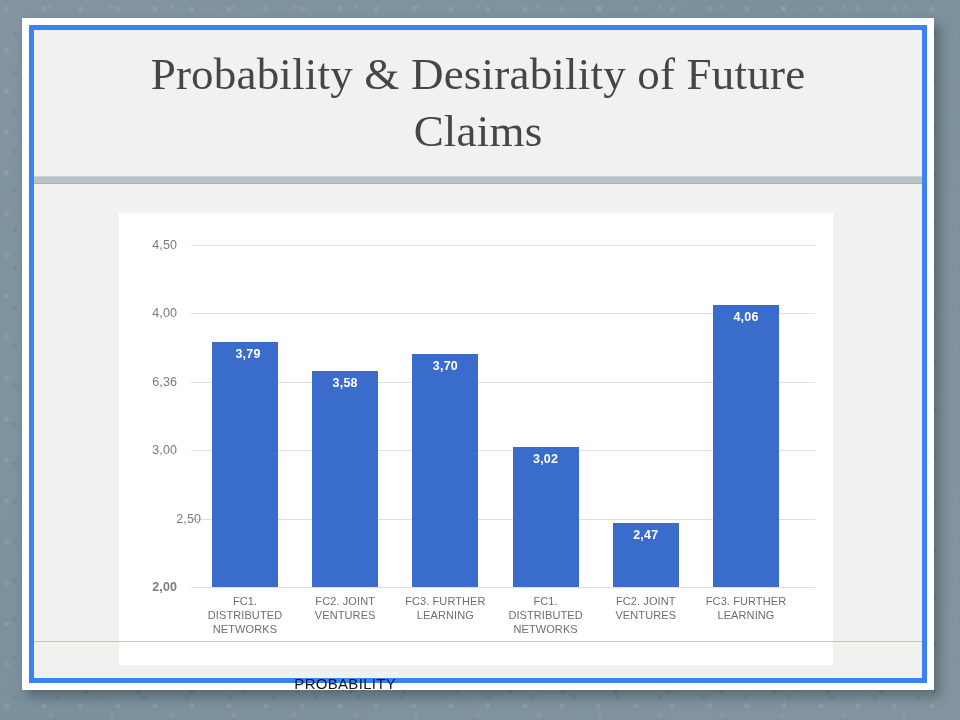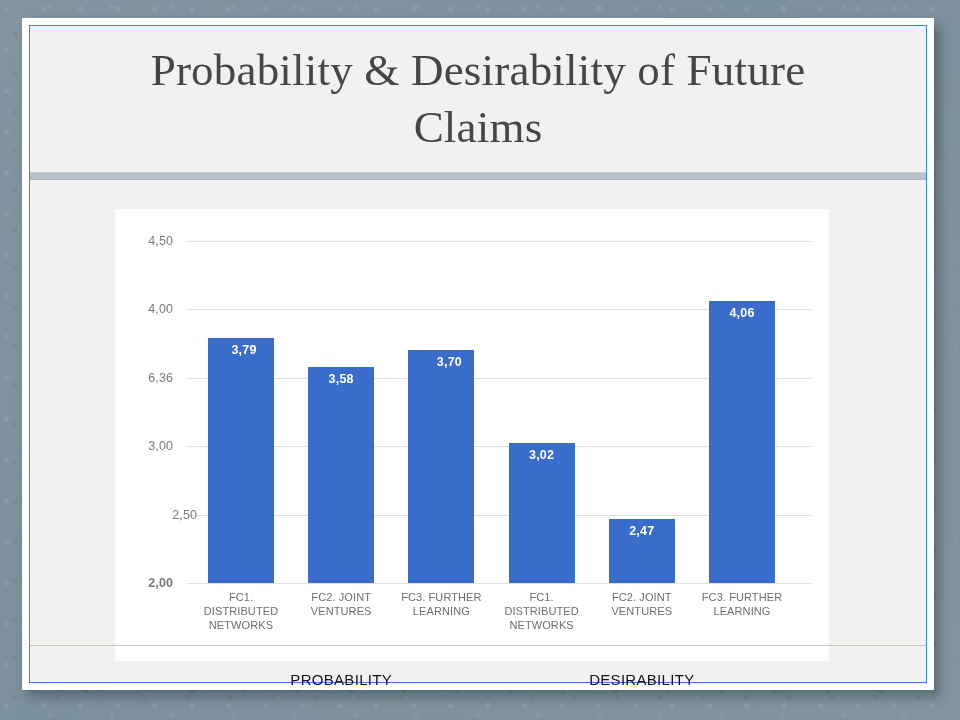--- a/index.html
+++ b/index.html
@@ -40,21 +40,21 @@
     box-sizing: border-box;
     padding: 6px;
   }
   #slide-inner {
     position: absolute;
     left: 7px;
     top: 7px;
     right: 7px;
     bottom: 7px;
     background: #f1f1ef;
-    border: 1px solid #3b82f6;
+    border: 5px solid #3b82f6;
     box-sizing: border-box;
   }
 
   
   #title-block {
     position: absolute;
     left: 0;
     top: 0;
     right: 0;
     height: 146px;
@@ -199,34 +199,33 @@
             <div class="axis-label" style="top: 100.4px;">4,00</div>
             <div class="gridline" style="top: 32px;"></div>
             <div class="axis-label" style="top: 32px;">4,50</div>
             <div class="bar" style="left: 93px; top: 129.128px; width: 66px; height: 244.872px;"></div>
             <div class="bar-value" style="left: 93px; width: 56px; top: 134.128px; padding-left: 8px;">3,79</div>
             <div class="cat-label" style="left: 76px; width: 100px; top: 381px;">FC1. DISTRIBUTED NETWORKS</div>
             <div class="bar" style="left: 193.2px; top: 157.856px; width: 66px; height: 216.144px;"></div>
             <div class="bar-value" style="left: 193.2px; width: 66px; top: 162.856px;">3,58</div>
             <div class="cat-label" style="left: 176.2px; width: 100px; top: 381px;">FC2. JOINT VENTURES</div>
             <div class="bar" style="left: 293.4px; top: 141.44px; width: 66px; height: 232.56px;"></div>
-            <div class="bar-value" style="left: 293.4px; width: 66px; top: 146.44px; margin-left: 8px;">3,70</div>
+            <div class="bar-value" style="left: 293.4px; width: 66px; top: 146.44px;">3,70</div>
             <div class="cat-label" style="left: 276.4px; width: 100px; top: 381px;">FC3. FURTHER LEARNING</div>
             <div class="bar" style="left: 393.6px; top: 234.464px; width: 66px; height: 139.536px;"></div>
             <div class="bar-value" style="left: 393.6px; width: 66px; top: 239.464px;">3,02</div>
             <div class="cat-label" style="left: 376.6px; width: 100px; top: 381px;">FC1. DISTRIBUTED NETWORKS</div>
             <div class="bar" style="left: 493.8px; top: 309.704px; width: 66px; height: 64.296px;"></div>
             <div class="bar-value" style="left: 493.8px; width: 66px; top: 314.704px;">2,47</div>
             <div class="cat-label" style="left: 476.8px; width: 100px; top: 381px;">FC2. JOINT VENTURES</div>
             <div class="bar" style="left: 594px; top: 92.192px; width: 66px; height: 281.808px;"></div>
             <div class="bar-value" style="left: 594px; width: 66px; top: 97.192px;">4,06</div>
             <div class="cat-label" style="left: 577px; width: 100px; top: 381px;">FC3. FURTHER LEARNING</div>
           </div>
       </div>
 
       <div class="group-caption" id="group-0" style="left: 201.2px; width: 220px;">PROBABILITY</div>
-      <div class="group-caption" id="group-1" style="left: 501.8px; width: 220px;">DESIRABILITY</div>
 
       <div id="bottom-rule"></div>
     </div>
 
   </div>
 </div>
 
 </body></html>

